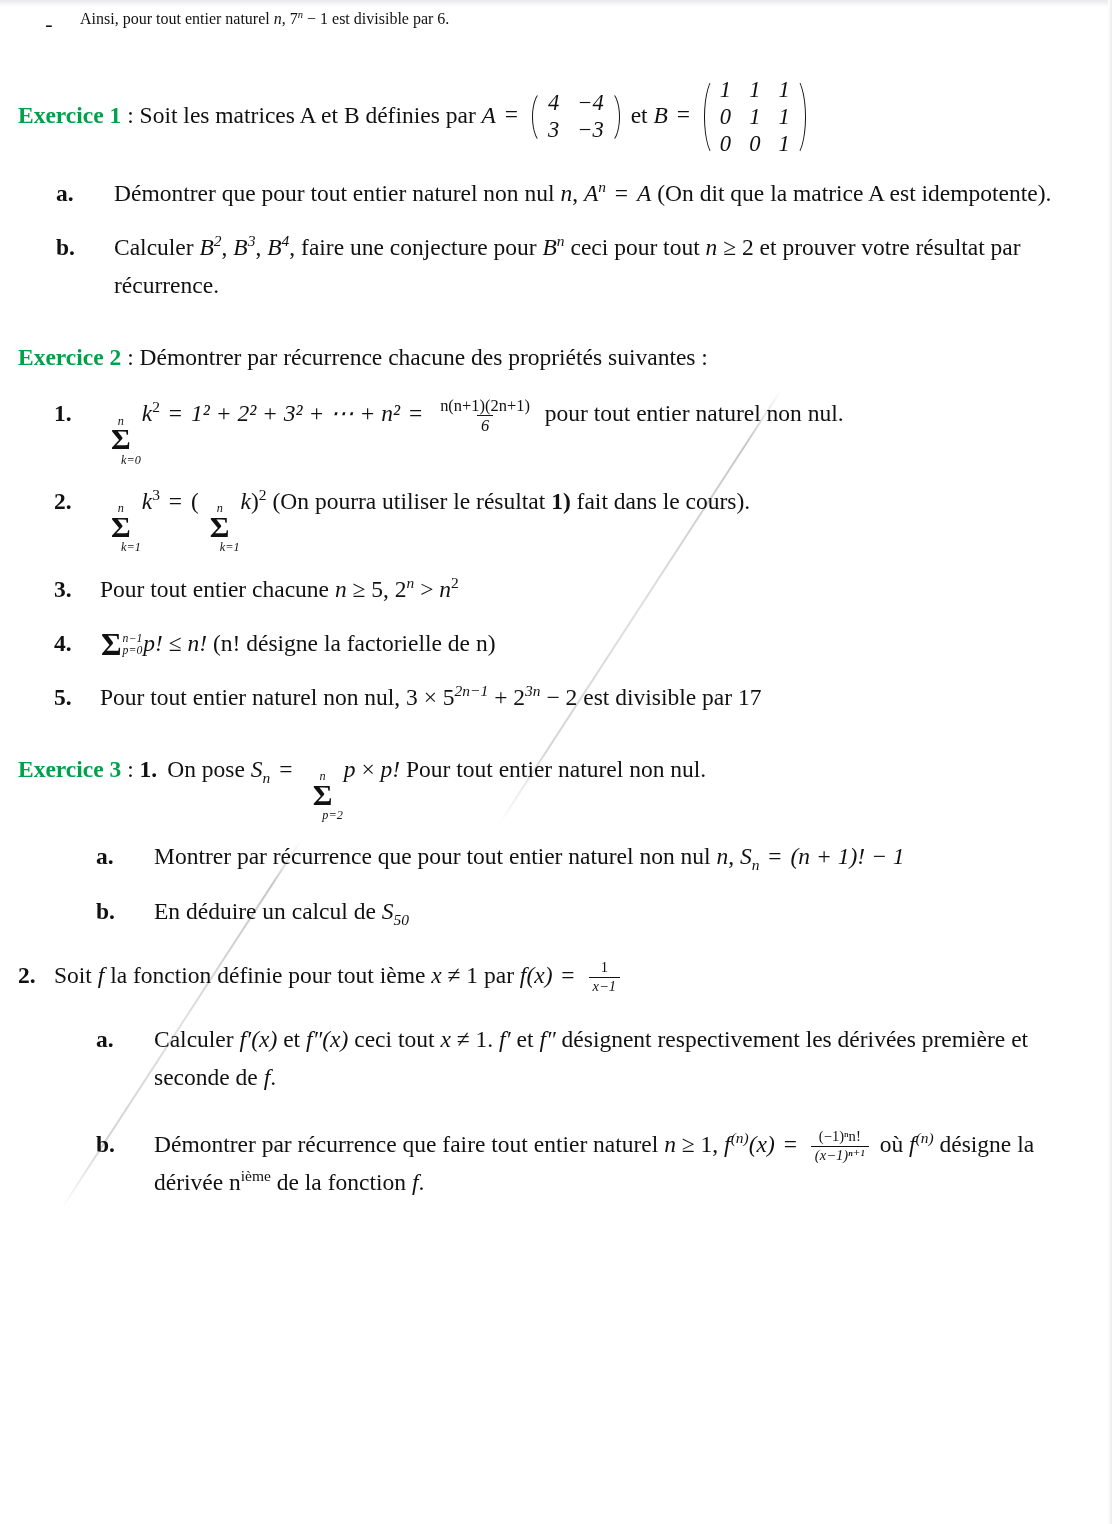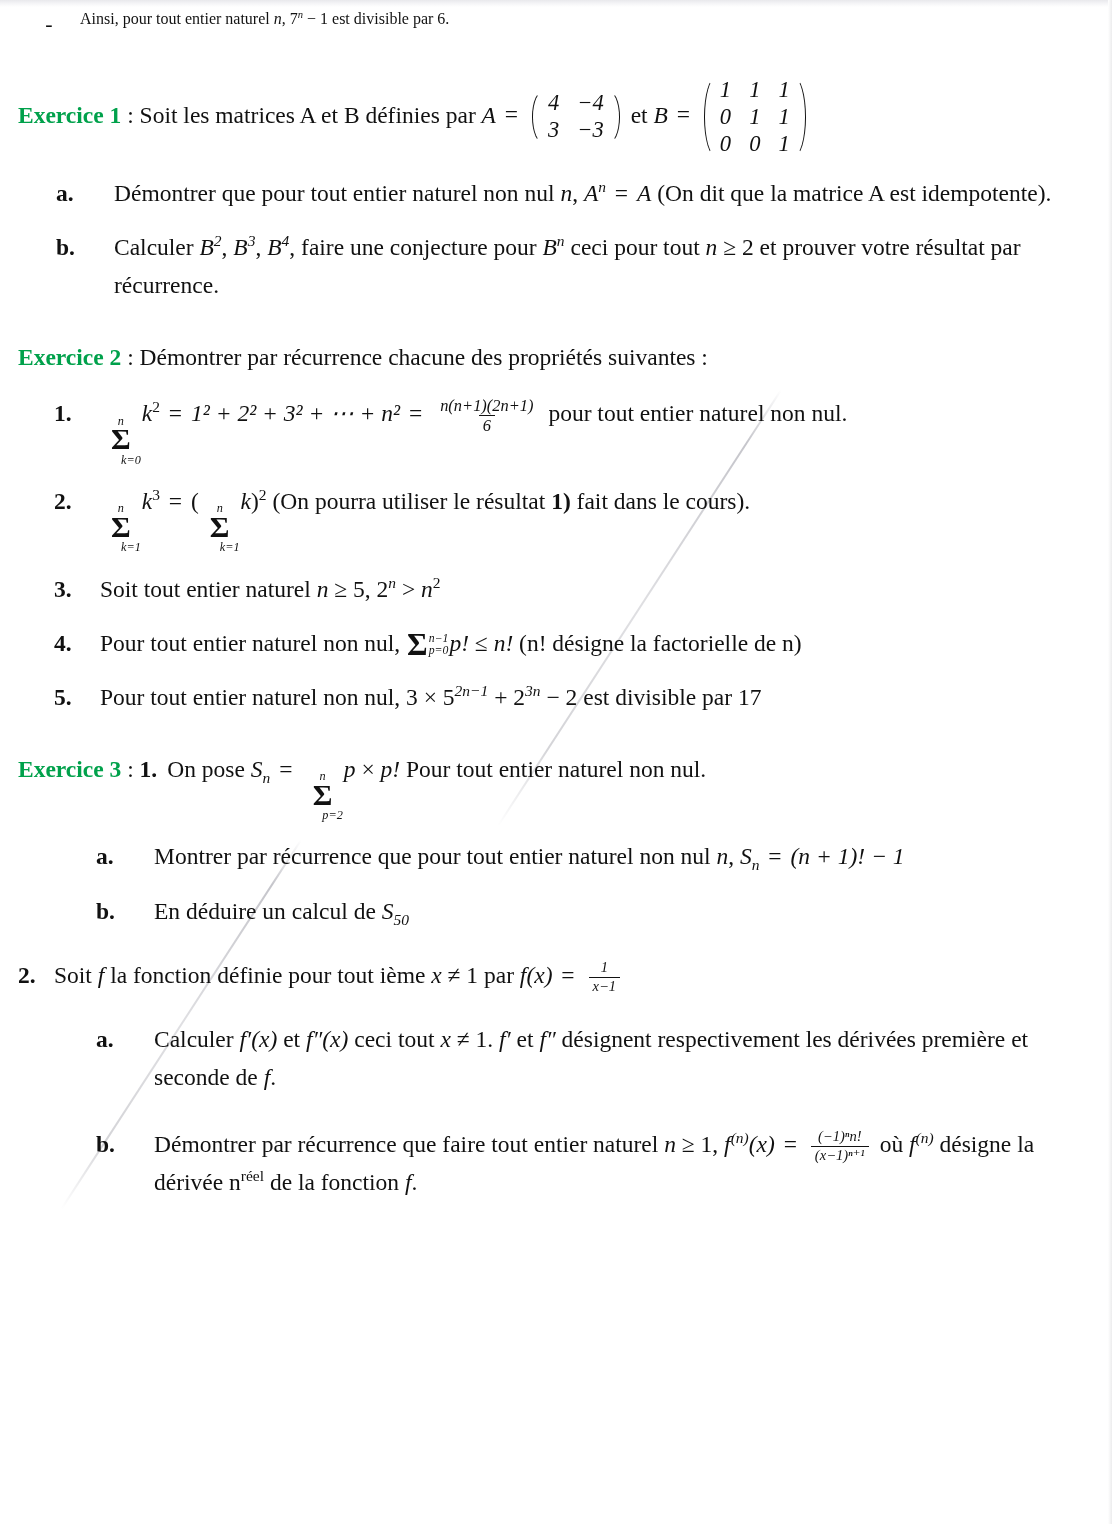--- a/index.html
+++ b/index.html
@@ -194,21 +194,20 @@
     flex-direction: column;
     align-items: center;
     vertical-align: middle;
     margin: 0 5px;
     line-height: 1.08;
     font-style: normal;
   }
   .frac .num {
     font-size: 0.70em;
     padding: 0 4px 1px 4px;
-    font-style: italic;
   }
   .frac .den {
     font-size: 0.70em;
     padding: 1px 4px 0 4px;
     border-top: 1.6px solid #121212;
     font-style: italic;
   }
   .frac.small .num, .frac.small .den { font-size: 0.62em; }
 
   
@@ -341,26 +340,26 @@
                 <span class="lim bot">k=1</span>
               </span><span class="m nowrap"><span>k</span><sup class="up mu">3</sup></span><span class="op"> = </span><span class="mu nowrap">(<span class="sum">
                   <span class="lim top">n</span>
                   <span class="big">Σ</span>
                   <span class="lim bot">k=1</span>
                 </span><span class="m">k</span>)<sup class="up mu">2</sup></span><span> (On pourra utiliser le résultat </span><strong>1)</strong><span> fait dans le cours).</span></span>
         </div>
 
         <div class="item indent-num">
           <span class="marker">3.</span>
-          <span class="body"><span>Soit tout entier naturel </span><span class="m">n</span><span> ≥ 5, </span><span class="m nowrap"><span class="mu">2</span><sup class="up">n</sup></span><span class="mu"> &gt; </span><span class="m nowrap"><span>n</span><sup class="up mu">2</sup></span></span>
+          <span class="body"><span>Pour tout entier chacune </span><span class="m">n</span><span> ≥ 5, </span><span class="m nowrap"><span class="mu">2</span><sup class="up">n</sup></span><span class="mu"> &gt; </span><span class="m nowrap"><span>n</span><sup class="up mu">2</sup></span></span>
         </div>
 
         <div class="item indent-num">
           <span class="marker">4.</span>
-          <span class="body"><span>Pour tout entier naturel non nul, </span><span class="sumr">
+          <span class="body"><span class="sumr">
                 <span class="glyph">Σ</span>
                 <span class="lims">
                   <span>n−1</span>
                   <span>p=0</span>
                 </span>
               </span><span class="m">p!</span><span class="mu"> ≤ </span><span class="m">n!</span><span>  (n! désigne la factorielle de n)</span></span>
         </div>
 
         <div class="item indent-num">
           <span class="marker">5.</span>
@@ -402,19 +401,19 @@
         <div class="item indent-deep" style="margin-top:26px">
           <span class="marker">a.</span>
           <span class="body"><span>Calculer </span><span class="m">f′(x)</span><span> et </span><span class="m">f″(x)</span><span> ceci tout </span><span class="m">x</span><span> ≠ 1. </span><span class="m">f′</span><span> et </span><span class="m">f″</span><span> désignent respectivement les dérivées première et seconde de </span><span class="m">f</span><span>.</span></span>
         </div>
 
         <div class="item indent-deep" style="margin-top:28px">
           <span class="marker">b.</span>
           <span class="body"><span>Démontrer par récurrence que faire tout entier naturel </span><span class="m">n</span><span> ≥ 1, </span><span class="m nowrap"><span>f</span><sup class="up">(n)</sup><span>(x)</span></span><span class="op"> = </span><span class="frac small">
                 <span class="num">(−1)ⁿn!</span>
                 <span class="den">(x−1)ⁿ⁺¹</span>
-              </span><span> où </span><span class="m nowrap"><span>f</span><sup class="up">(n)</sup></span><span> désigne la dérivée n</span><sup class="up mu">réel</sup><span> de la fonction </span><span class="m">f</span><span>.</span></span>
+              </span><span> où </span><span class="m nowrap"><span>f</span><sup class="up">(n)</sup></span><span> désigne la dérivée n</span><sup class="up mu">ième</sup><span> de la fonction </span><span class="m">f</span><span>.</span></span>
         </div>
       </div>
     </div>
 
   </div>
 </div>
 
 </body></html>

